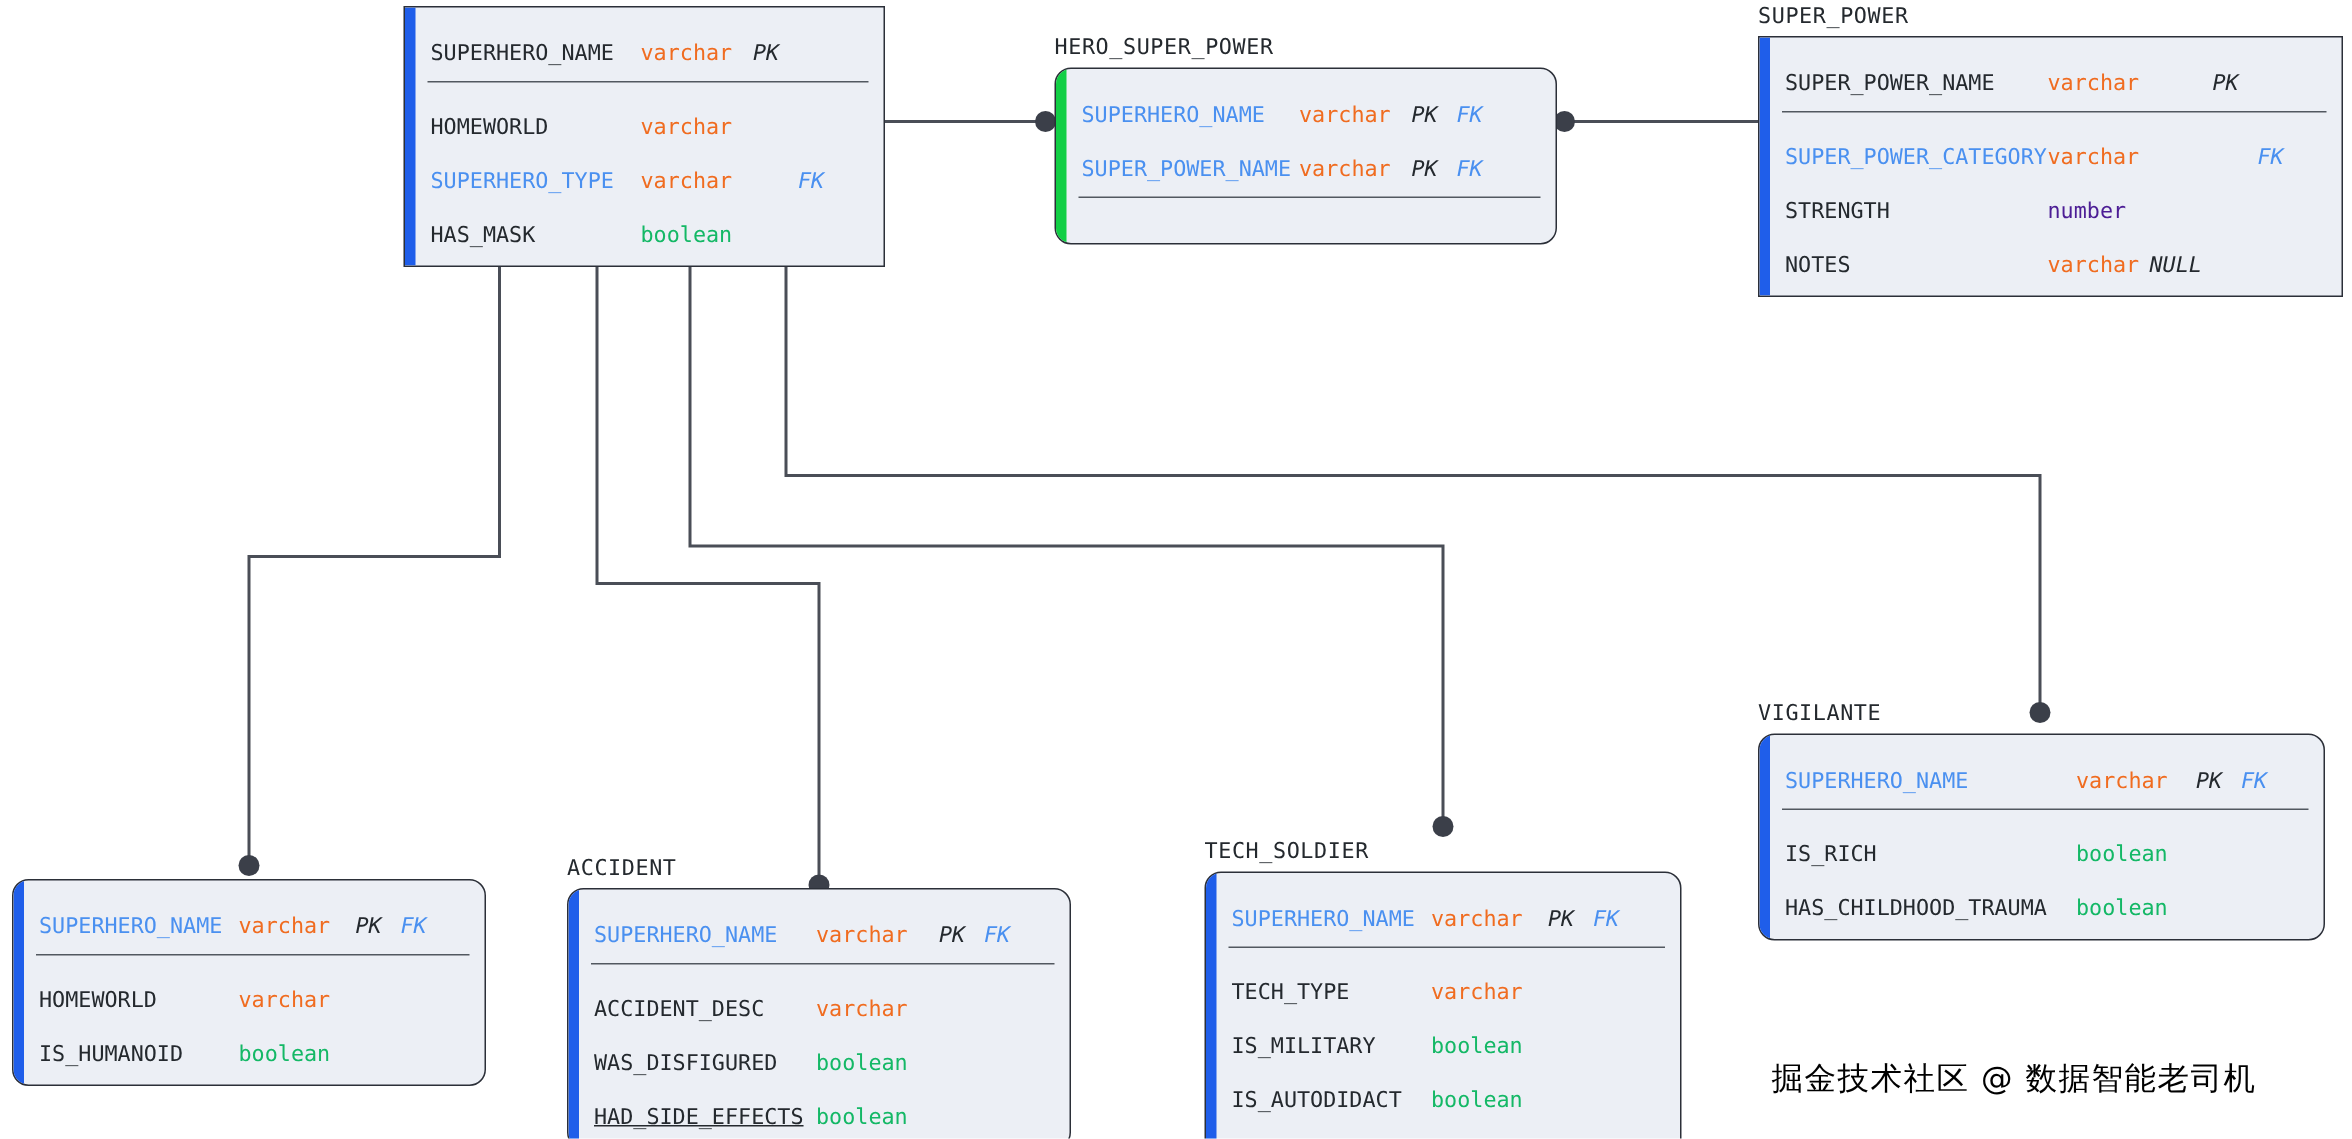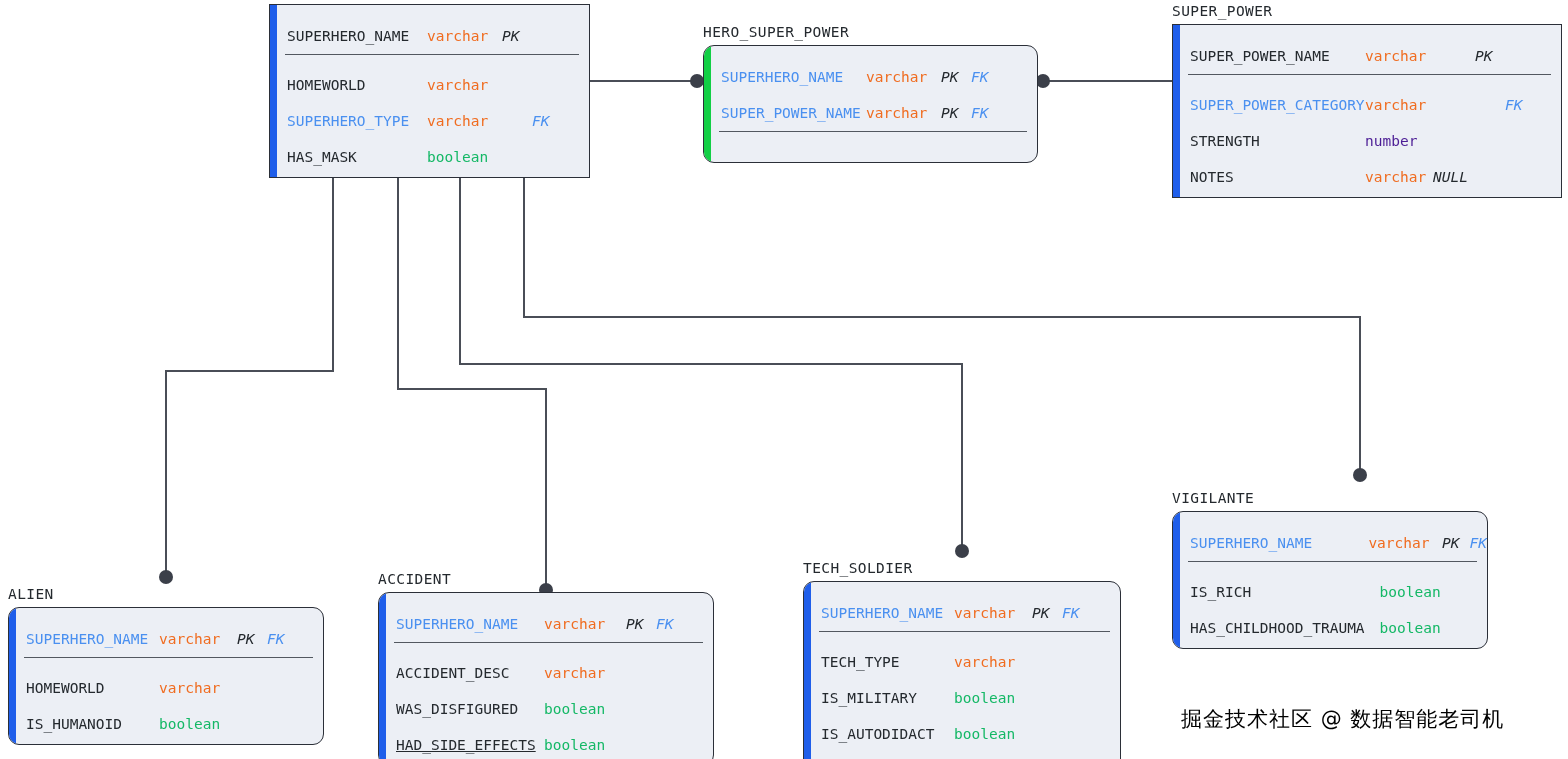--- a/index.html
+++ b/index.html
@@ -224,21 +224,20 @@
             <span class="col-name" style="width:175px;">NOTES</span>
             <span class="col-type varchar" style="width:68px;">varchar</span>
             <span class="col-flag null">NULL</span>
           </div>
         </div>
       </div>
     </div>
   </div>
 
   <div class="entity" style="left:8px; top:586px; width:316px;">
-    <div class="entity-title">ALIEN</div>
     <div class="entity-box rounded">
       <div class="accent"></div>
       <div class="rows">
         <div class="section keys">
           <div class="row">
             <span class="col-name fk" style="width:133px;">SUPERHERO_NAME</span>
             <span class="col-type varchar" style="width:78px;">varchar</span>
             <span class="col-flag" style="width:30px;">PK</span>
             <span class="col-flag fk">FK</span>
           </div>
@@ -337,21 +336,21 @@
             <span class="col-name" style="width:133px;">SOURCE</span>
             <span class="col-type varchar" style="width:78px;">varchar</span>
             <span class="col-flag" style="width:30px;"></span>
             <span class="col-flag fk"></span>
           </div>
         </div>
       </div>
     </div>
   </div>
 
-  <div class="entity" style="left:1172px; top:490px; width:316px;">
+  <div class="entity" style="left:1172px; top:468px; width:378px;">
     <div class="entity-title">VIGILANTE</div>
     <div class="entity-box rounded">
       <div class="accent"></div>
       <div class="rows">
         <div class="section keys">
           <div class="row">
             <span class="col-name fk" style="width:194px;">SUPERHERO_NAME</span>
             <span class="col-type varchar" style="width:80px;">varchar</span>
             <span class="col-flag" style="width:30px;">PK</span>
             <span class="col-flag fk">FK</span>

